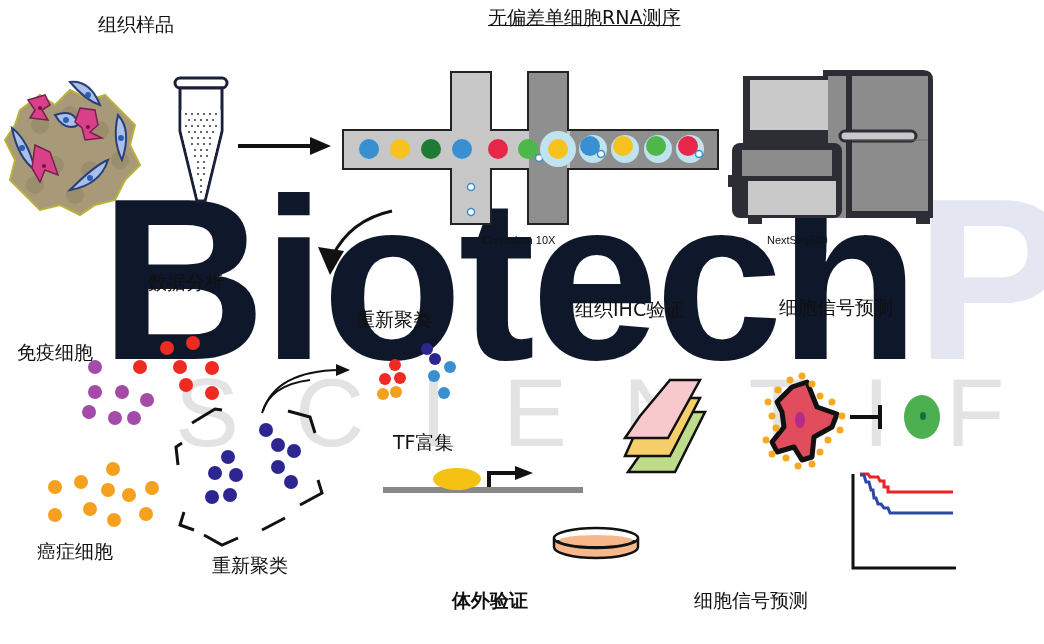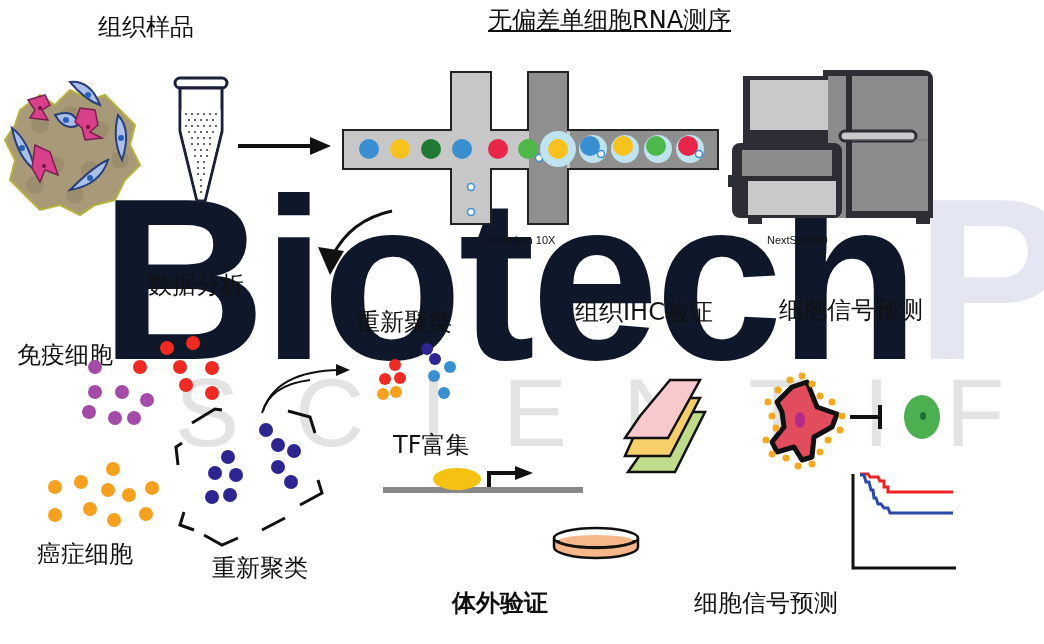--- a/index.html
+++ b/index.html
@@ -1,18 +1,18 @@
 <!DOCTYPE html>
 <html><head>
 <meta charset="utf-8">
 <style>
   html, body { margin:0; padding:0; background:#ffffff; }
   body { width:1044px; height:644px; position:relative; overflow:hidden;
          font-family:"DejaVu Sans", "Liberation Sans", sans-serif; color:#111; }
-  .label { position:absolute; font-size:24px; color:#111; white-space:nowrap; line-height:1;text-align:center; }
+  .label { position:absolute; font-size:19px; color:#111; white-space:nowrap; line-height:1;text-align:center; }
   .sublabel { position:absolute; font-size:11px; color:#111; white-space:nowrap; line-height:1;
               font-family:"Liberation Sans", sans-serif; }
   .wm-big { position:absolute; font-family:"Liberation Sans", sans-serif; font-weight:bold;
             font-size:230px; line-height:1; letter-spacing:-4px; white-space:nowrap; }
   .wm-small { position:absolute; font-family:"Liberation Sans", sans-serif; font-weight:normal;
               font-size:96px; line-height:1; letter-spacing:56px; white-space:nowrap; color:#e3e3e3; }
   svg { position:absolute; overflow:visible; }
 </style>
 </head>
 <body>

